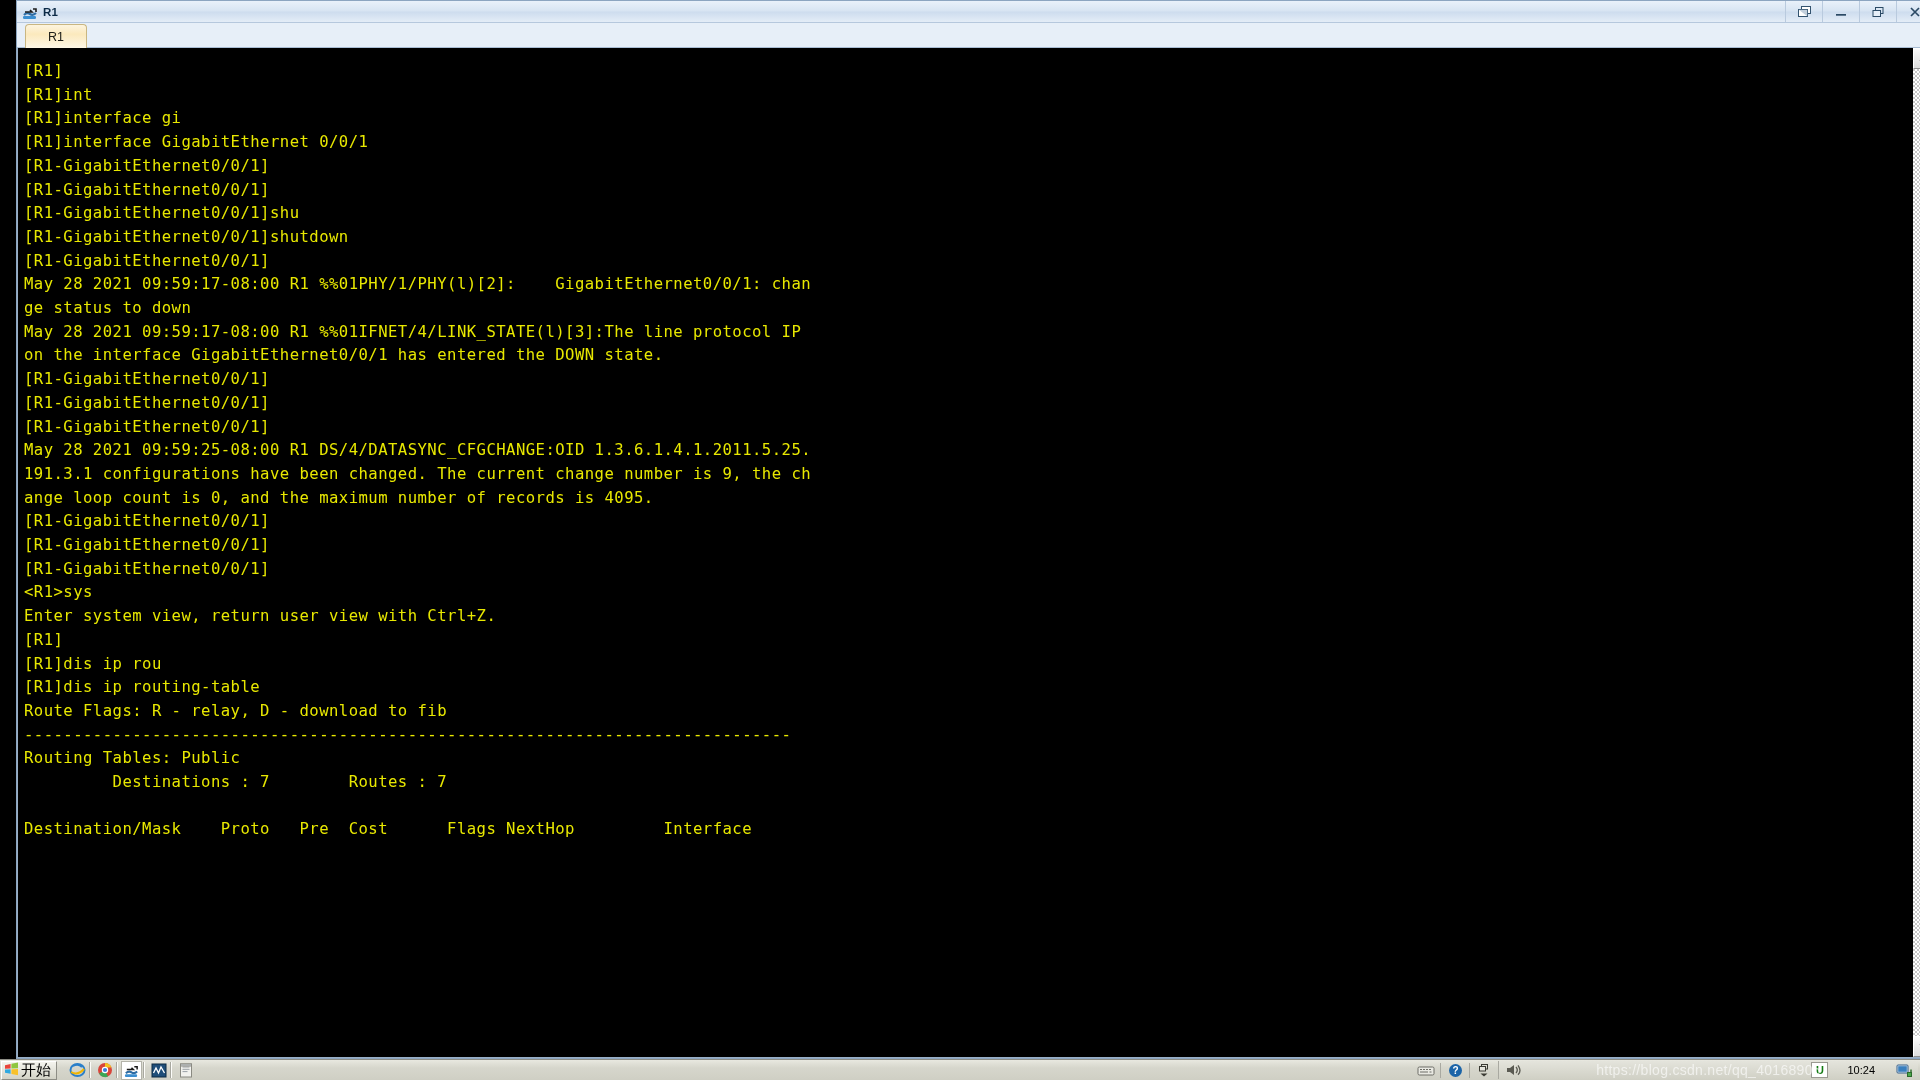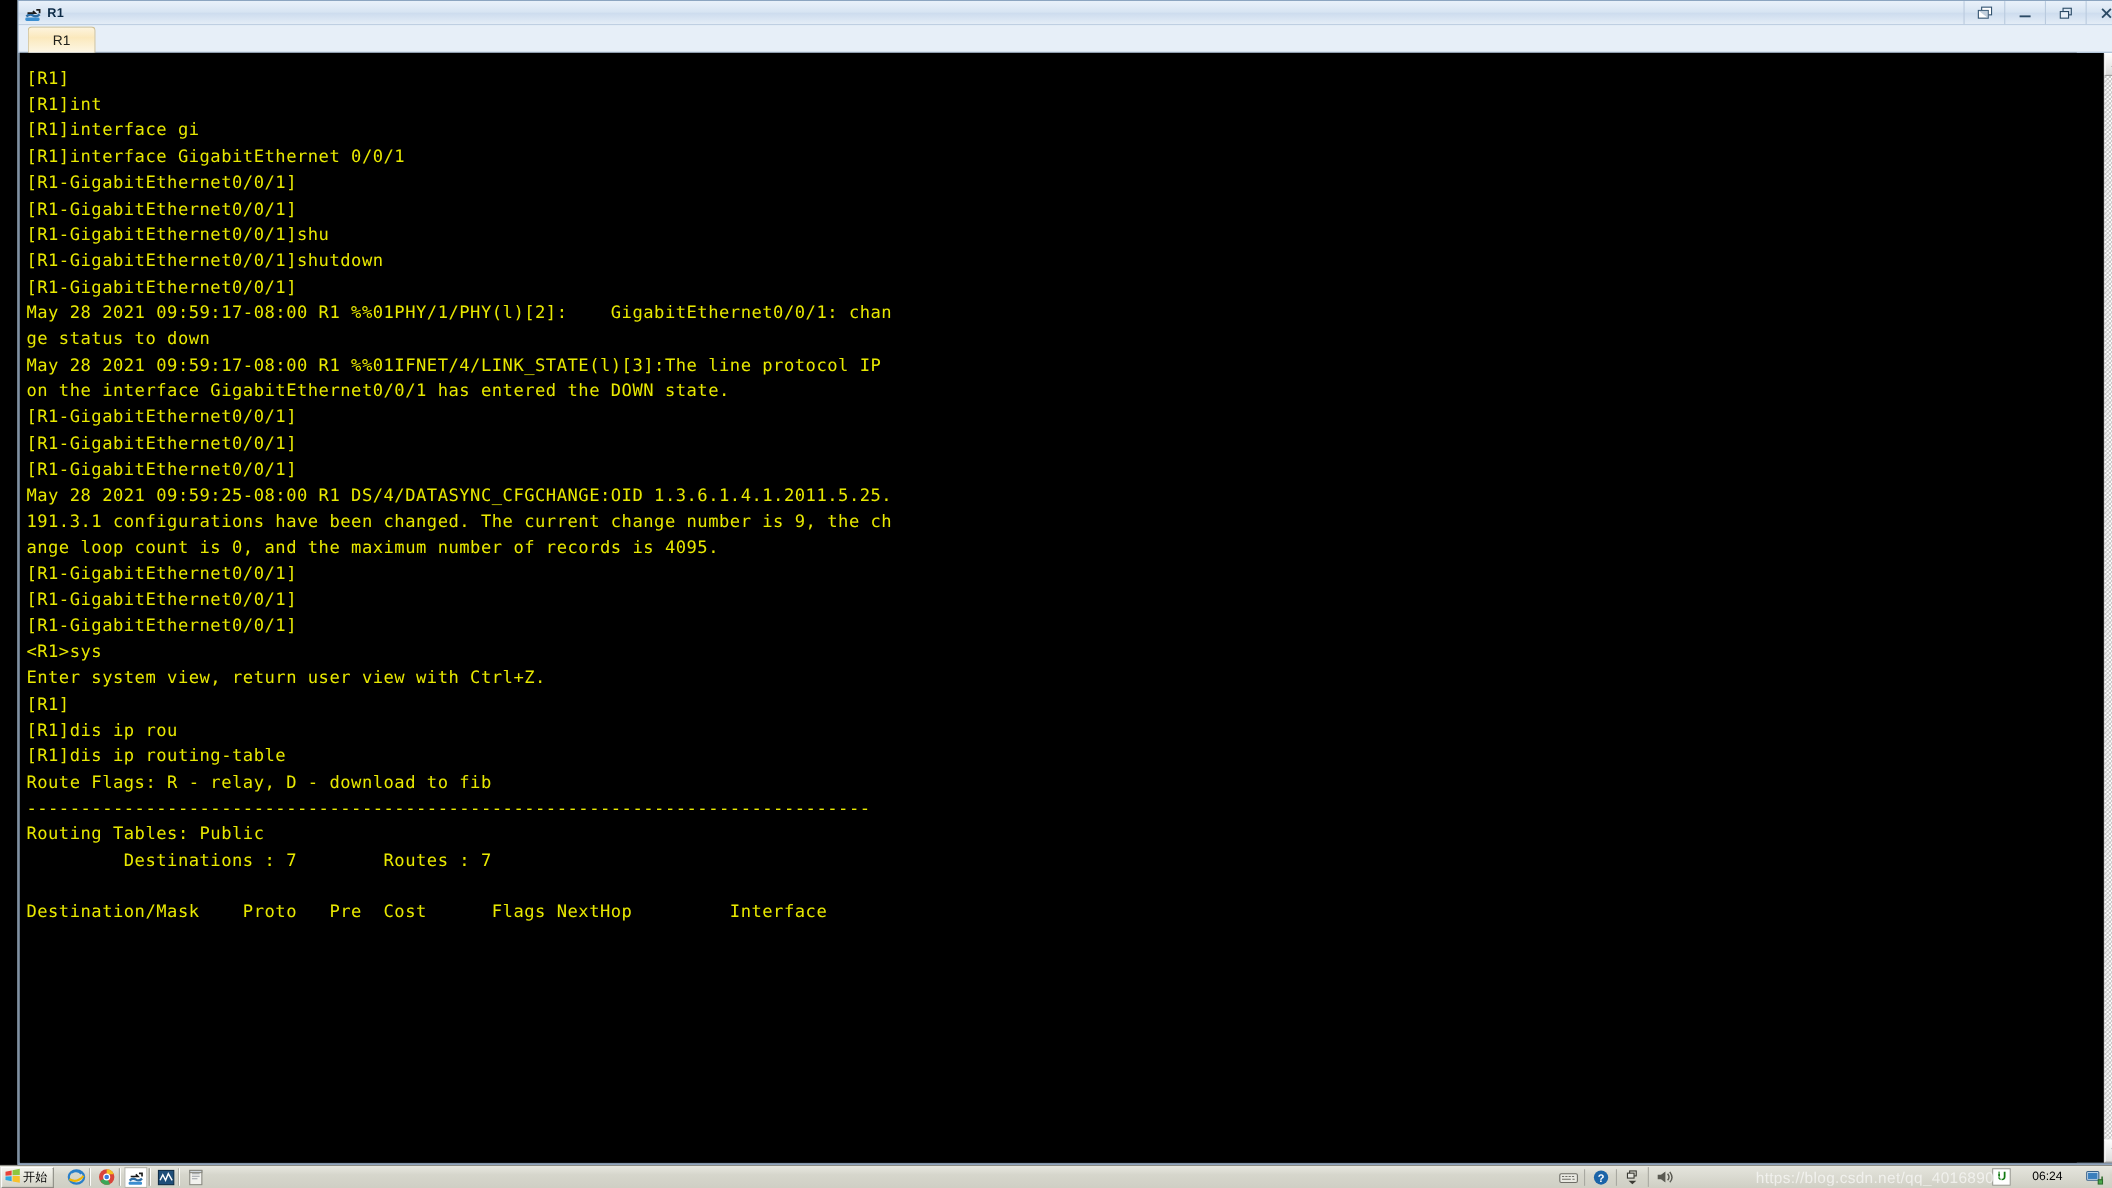--- a/index.html
+++ b/index.html
@@ -174,21 +174,21 @@
     height: 19px;
     margin-left: 1px;
     padding: 0 5px 0 2px;
     display: flex;
     align-items: center;
     gap: 2px;
     background: linear-gradient(to bottom, #f4f4ee, #d2d2c6);
     border: 1px solid #fff;
     border-right-color: #8d8d85;
     border-bottom-color: #8d8d85;
-    font-size: 11px;
+    font-size: 15px;
     color: #000;
     cursor: default;
   }
   #quick-launch {
     display: flex;
     align-items: center;
     height: 19px;
     margin-left: 10px;
     gap: 1px;
   }
@@ -412,21 +412,21 @@
     <div id="tray-band">
       <div id="watermark">https://blog.csdn.net/qq_40168905</div>
       <div class="tray-icon" style="margin-right:auto;">
         <svg width="17" height="14" viewBox="0 0 17 14">
           <path d="M2 5 h3 L9 2 v10 L5 9 H2 Z" fill="#5a5a52"></path>
           <path d="M11 4 q2.6 3 0 6" stroke="#5a5a52" stroke-width="1.3" fill="none"></path>
           <path d="M13 2.3 q4 5.7 0 9.4" stroke="#5a5a52" stroke-width="1.3" fill="none"></path>
         </svg>
       </div>
       <div id="ime-badge">U</div>
-      <div id="tray-clock">06:24</div>
+      <div id="tray-clock">10:24</div>
       <div class="tray-icon">
         <svg width="16" height="14" viewBox="0 0 16 14">
           <rect x="1" y="2" width="11" height="8" rx="1" fill="#d4e6f5" stroke="#38618a"></rect>
           <rect x="2.2" y="3.2" width="8.6" height="5.6" fill="#3b7fbd"></rect>
           <path d="M12.5 11.5 L15 11.5 L15 6.5" stroke="#2a6a2a" stroke-width="1.4" fill="none"></path>
           <rect x="11.5" y="9.5" width="4" height="4" fill="#4ba84b" stroke="#2a6a2a"></rect>
         </svg>
       </div>
     </div>
   </div>

